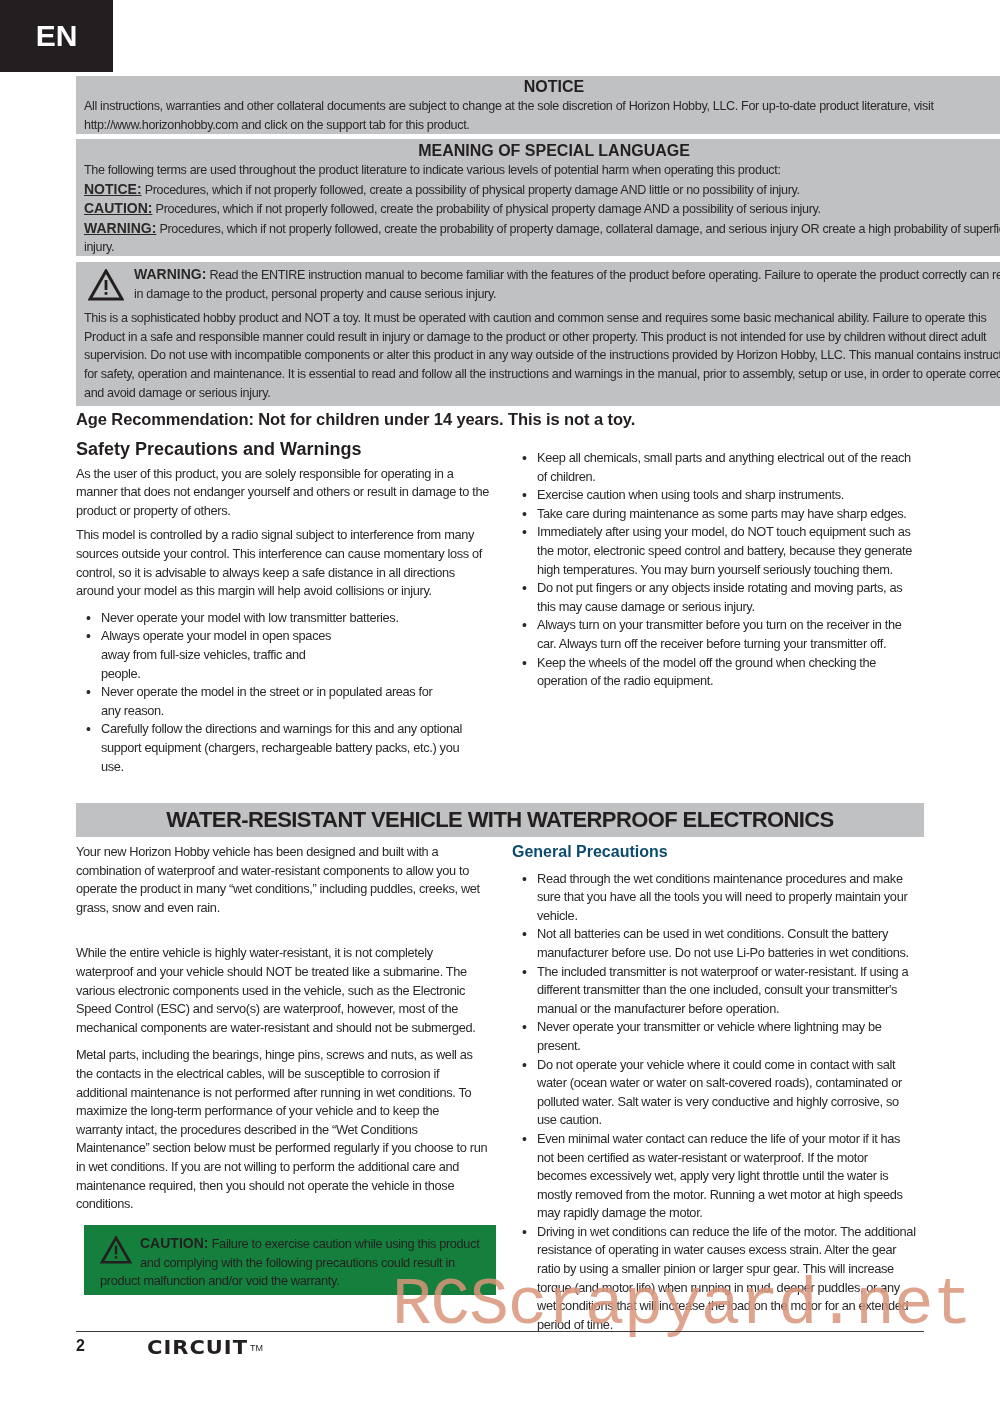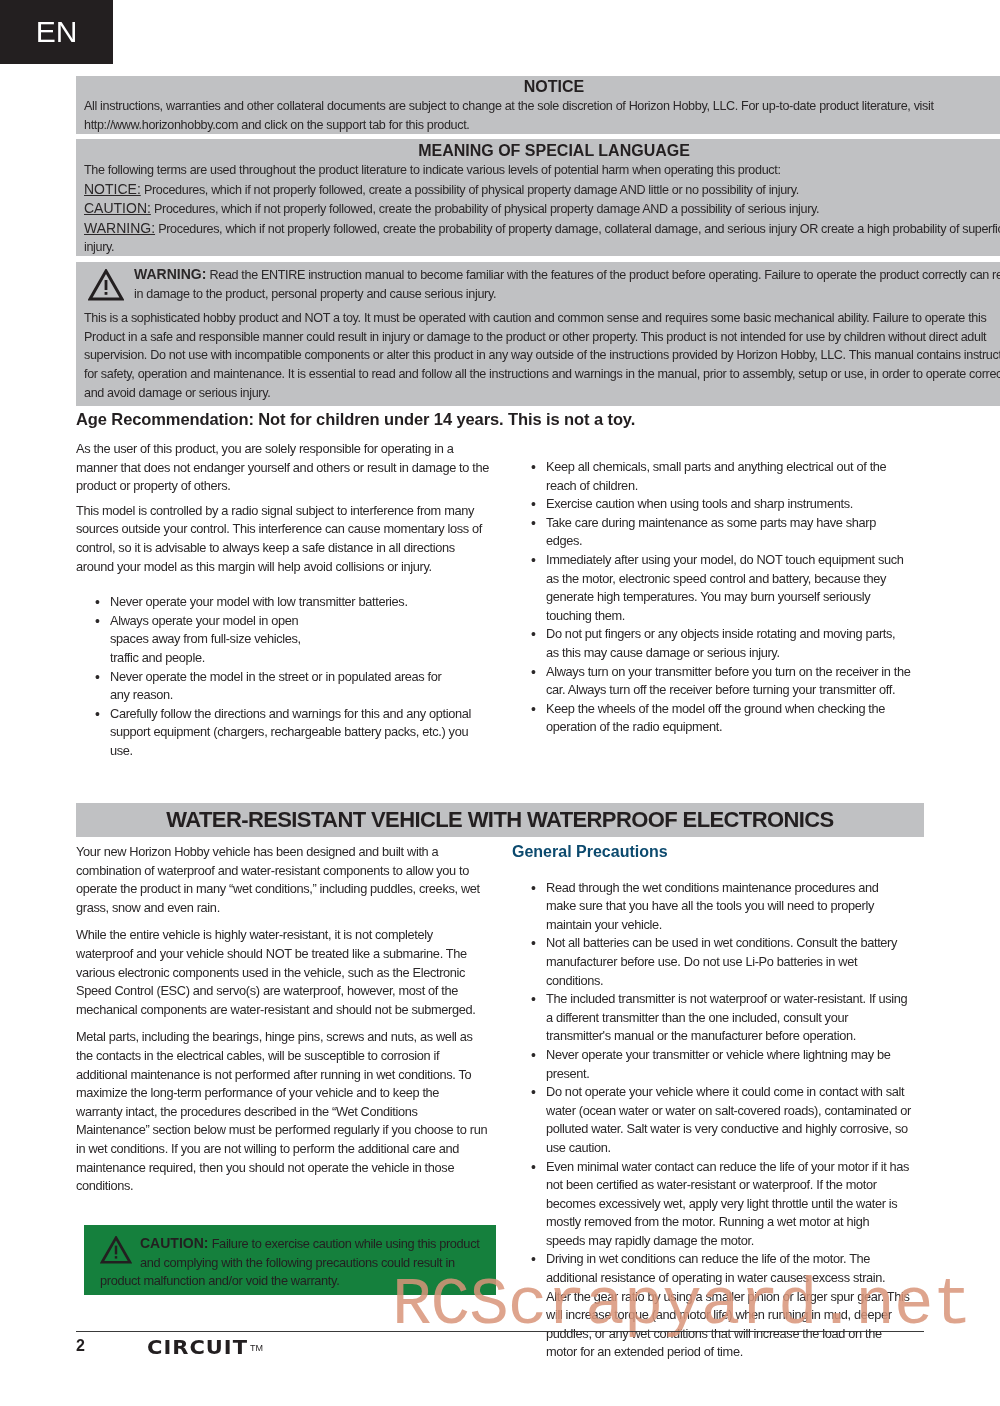--- a/index.html
+++ b/index.html
@@ -1,44 +1,44 @@
 <!DOCTYPE html>
 <html><head>
 <meta charset="utf-8">
 <style>
   html, body { margin: 0; padding: 0; background: #ffffff; }
   body { width: 1000px; height: 1406px; position: relative; overflow: hidden;
          font-family: "Liberation Sans", sans-serif; color: #231f20; }
 
-  .lang-tab { position: absolute; left: 0; top: 0; width: 113px; height: 64px; background: #231f20;
-              color: #fff; font-weight: normal; font-size: 30px; display: flex; align-items: center; justify-content: center; }
+  .lang-tab { position: absolute; left: 0; top: 0; width: 113px; height: 72px; background: #231f20;
+              color: #fff; font-weight: bold; font-size: 30px; display: flex; align-items: center; justify-content: center; }
 
   .gray-box { position: absolute; left: 76px; width: 956px; background: #c0c1c3; box-sizing: border-box; padding: 0 8px; }
   .box-title { text-align: center; font-weight: bold; font-size: 16px; line-height: 20px; }
   .box-text { font-size: 12.6px; line-height: 18.6px; letter-spacing: -0.35px; color: #2b2829; }
-  .term { font-weight: normal; text-decoration: underline; font-size: 14px; letter-spacing: 0; margin-top: 9px; }
+  .term { font-weight: bold; text-decoration: underline; font-size: 14px; letter-spacing: 0; margin-top: 9px; }
   .strong { font-weight: bold; font-size: 14px; letter-spacing: 0; }
 
   #notice-box { top: 76px; height: 58px; }
   #notice-box .box-title { padding-top: 1px; }
   #special-box { top: 139px; height: 117px; }
   #special-box .box-title { padding-top: 2px; }
   #warning-box { top: 262px; height: 144px; padding-top: 3px; }
 
   .warn-row { display: flex; align-items: flex-start; }
   .warn-icon { width: 36px; height: 32px; flex: 0 0 36px; margin: 4px 10px 0 4px; }
   .warn-para { margin-top: 6px; }
 
   .age { position: absolute; left: 76px; top: 410px; font-weight: bold; font-size: 16.5px; letter-spacing: -0.1px; }
 
   .col { position: absolute; font-size: 12.8px; line-height: 18.6px; letter-spacing: -0.35px; color: #2b2829; }
   .col p { margin: 0 0 6px 0; }
   .h2 { font-weight: bold; font-size: 18px; letter-spacing: 0; margin-bottom: 6px; color: #231f20; }
   .h3 { font-weight: bold; font-size: 16px; letter-spacing: 0; margin-bottom: 5px; color: #0c4a6e; }
-  ul { margin: 17px; padding: 0; list-style: none; }
+  ul { margin: 8px; padding: 0; list-style: none; }
   li { position: relative; padding-left: 17px; }
   li::before { content: "\2022"; position: absolute; left: 2px; top: 0; font-size: 14px; }
 
   #col-safety-left { left: 76px; top: 440px; width: 416px; }
   #col-safety-right { left: 512px; top: 441px; width: 416px; }
 
   .banner { position: absolute; left: 76px; top: 803px; width: 848px; height: 34px; background: #c0c1c3;
             display: flex; align-items: center; justify-content: center; font-weight: bold; font-size: 22px; letter-spacing: -0.6px; }
 
   #col-water-left { left: 76px; top: 843px; width: 412px; }
@@ -85,20 +85,21 @@
       <rect x="16.6" y="23" width="2.8" height="2.8" fill="#231f20"></rect>
     </svg>
     <div class="box-text"><span class="strong">WARNING:</span><span> Read the ENTIRE instruction manual to become familiar with the features of the product before operating. Failure to operate the product correctly can result in damage to the product, personal property and cause serious injury.</span></div>
   </div>
   <div class="box-text warn-para">This is a sophisticated hobby product and NOT a toy. It must be operated with caution and common sense and requires some basic mechanical ability. Failure to operate this Product in a safe and responsible manner could result in injury or damage to the product or other property. This product is not intended for use by children without direct adult supervision. Do not use with incompatible components or alter this product in any way outside of the instructions provided by Horizon Hobby, LLC. This manual contains instructions for safety, operation and maintenance. It is essential to read and follow all the instructions and warnings in the manual, prior to assembly, setup or use, in order to operate correctly and avoid damage or serious injury.</div>
 </div>
 
 <div class="age">Age Recommendation: Not for children under 14 years. This is not a toy.</div>
 
 <div class="col" id="col-safety-left">
+  <div class="h2">Safety Precautions and Warnings</div>
   <p>As the user of this product, you are solely responsible for operating in a manner that does not endanger yourself and others or result in damage to the product or property of others.</p>
   <p>This model is controlled by a radio signal subject to interference from many sources outside your control. This interference can cause momentary loss of control, so it is advisable to always keep a safe distance in all directions around your model as this margin will help avoid collisions or injury.</p>
   <ul>
     <li>Never operate your model with low transmitter batteries.</li>
     <li style="padding-right:150px">Always operate your model in open spaces away from full-size vehicles, traffic and people.</li>
     <li style="padding-right:30px">Never operate the model in the street or in populated areas for any reason.</li>
     <li>Carefully follow the directions and warnings for this and any optional support equipment (chargers, rechargeable battery packs, etc.) you use.</li>
   </ul>
 </div>
 
@@ -112,21 +113,21 @@
     <li>Always turn on your transmitter before you turn on the receiver in the car. Always turn off the receiver before turning your transmitter off.</li>
     <li>Keep the wheels of the model off the ground when checking the operation of the radio equipment.</li>
   </ul>
 </div>
 
 <div class="banner">
     <span>WATER-RESISTANT VEHICLE WITH WATERPROOF ELECTRONICS</span>
   </div>
 
 <div class="col" id="col-water-left">
-  <p style="margin-bottom:9px">Your new Horizon Hobby vehicle has been designed and built with a combination of waterproof and water-resistant components to allow you to operate the product in many “wet conditions,” including puddles, creeks, wet grass, snow and even rain.</p>
+  <p style="margin-bottom:27px">Your new Horizon Hobby vehicle has been designed and built with a combination of waterproof and water-resistant components to allow you to operate the product in many “wet conditions,” including puddles, creeks, wet grass, snow and even rain.</p>
   <p style="margin-bottom:9px">While the entire vehicle is highly water-resistant, it is not completely waterproof and your vehicle should NOT be treated like a submarine. The various electronic components used in the vehicle, such as the Electronic Speed Control (ESC) and servo(s) are waterproof, however, most of the mechanical components are water-resistant and should not be submerged.</p>
   <p>Metal parts, including the bearings, hinge pins, screws and nuts, as well as the contacts in the electrical cables, will be susceptible to corrosion if additional maintenance is not performed after running in wet conditions. To maximize the long-term performance of your vehicle and to keep the warranty intact, the procedures described in the “Wet Conditions Maintenance” section below must be performed regularly if you choose to run in wet conditions. If you are not willing to perform the additional care and maintenance required, then you should not operate the vehicle in those conditions.</p>
 </div>
 
 <div class="caution-box">
   <svg class="warn-icon" viewBox="0 0 36 32" style="width:32px;height:28px;">
     <polygon points="18,2 34,30 2,30" fill="none" stroke="#231f20" stroke-width="3"></polygon>
     <rect x="16.6" y="11" width="2.8" height="10" fill="#231f20"></rect>
     <rect x="16.6" y="23" width="2.8" height="2.8" fill="#231f20"></rect>
   </svg>

